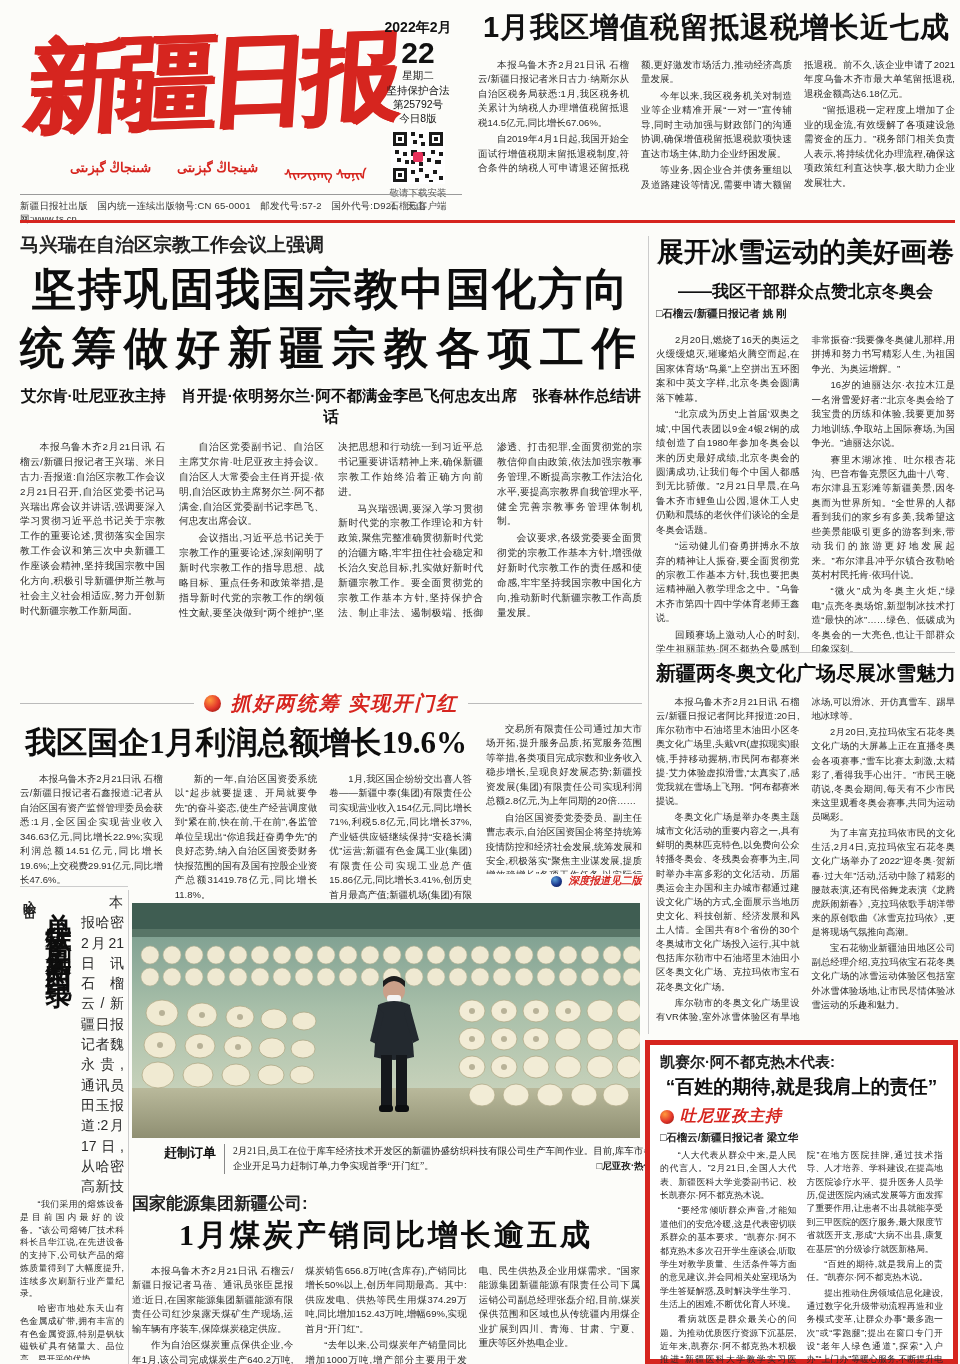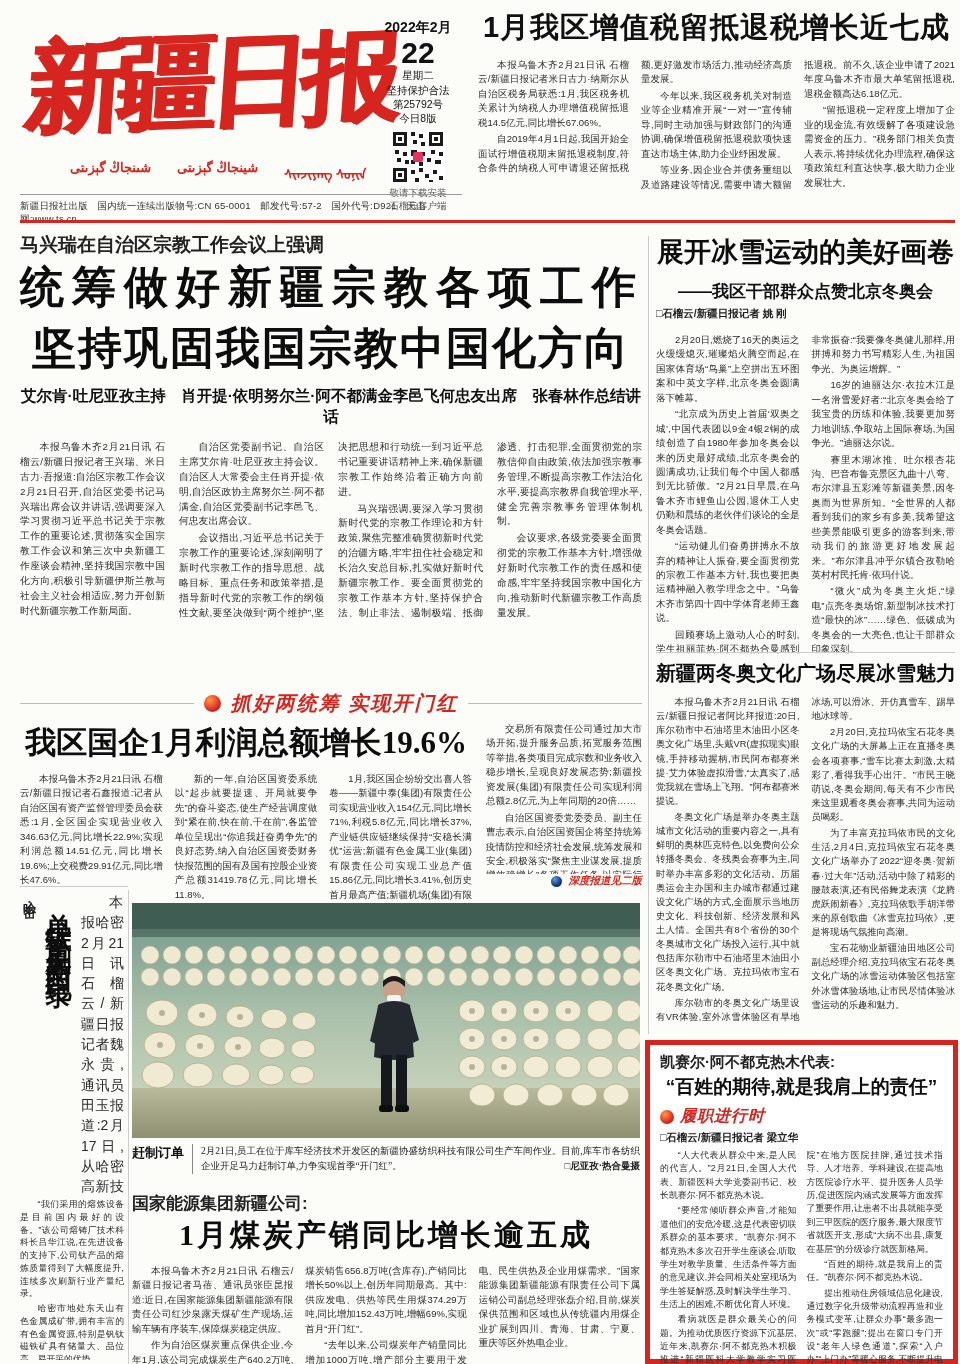--- a/index.html
+++ b/index.html
@@ -50,21 +50,21 @@
   .label-row .lab { color:#d6251f; font-weight:900; font-style:italic; font-size:16px; letter-spacing:1px; }
 
   
   .vert { writing-mode:vertical-rl; text-orientation:upright; }
   .hami-region { font-size:13px; font-weight:bold; color:#222; letter-spacing:2px; }
   .hami-title { font-size:26px; font-weight:900; color:#0d0d0d; letter-spacing:7px; }
 
   .vline { background:#ccc; width:1px; }
   .hline { background:#ccc; height:1px; }
 
-  .photo-caption { display:flex; gap:8px; align-items:flex-start; font-size:9.5px; }
+  .photo-caption { display:flex; gap:8px; align-items:flex-start; font-size:9.5px;margin-left:32px; }
   .photo-caption .cap-t { font-weight:900; font-size:13px; white-space:nowrap; color:#111; }
   .cap-div { width:1px; background:#888; align-self:stretch; }
 </style>
 </head>
 <body>
 
 <div id="paper">
 
   <div class="abs" style="left:26px; top:16px; width:350px; height:140px;">
     <div class="mast-title">新疆日报</div>
@@ -137,22 +137,22 @@
         <p>本报乌鲁木齐2月21日讯 石榴云/新疆日报记者米日古力·纳斯尔从自治区税务局获悉:1月,我区税务机关累计为纳税人办理增值税留抵退税14.5亿元,同比增长67.06%。</p>
         <p>自2019年4月1日起,我国开始全面试行增值税期末留抵退税制度,符合条件的纳税人可申请退还留抵税额,更好激发市场活力,推动经济高质量发展。</p>
         <p>今年以来,我区税务机关对制造业等企业精准开展“一对一”宣传辅导,同时主动加强与财政部门的沟通协调,确保增值税留抵退税款项快速直达市场主体,助力企业纾困发展。</p>
         <p>等业务,因企业合并债务重组以及道路建设等情况,需要申请大额留抵退税。前不久,该企业申请了2021年度乌鲁木齐市最大单笔留抵退税,退税金额高达6.18亿元。</p>
         <p>“留抵退税一定程度上增加了企业的现金流,有效缓解了各项建设急需资金的压力。”税务部门相关负责人表示,将持续优化办理流程,确保这项政策红利直达快享,极大助力企业发展壮大。</p>
       </div>
   </div>
 
   <div class="abs" style="left:20px; top:232px; width:622px;">
     <div class="kicker" style="font-size:19px;">马兴瑞在自治区宗教工作会议上强调</div>
+    <div class="h-main" style="font-size:44px; letter-spacing:2px; margin-top:2px;">坚持巩固我国宗教中国化方向</div>
     <div class="h-main" style="font-size:44px; letter-spacing:8px;">统筹做好新疆宗教各项工作</div>
-    <div class="h-main" style="font-size:44px; letter-spacing:2px; margin-top:2px;">坚持巩固我国宗教中国化方向</div>
     <div class="h-sub" style="font-size:15.5px; margin-top:8px;">艾尔肯·吐尼亚孜主持　肖开提·依明努尔兰·阿不都满金李邑飞何忠友出席　张春林作总结讲话</div>
     <div class="cols body-txt" style="column-count:4; column-gap:14px; height:212px; margin-top:12px; font-size:9.8px;">
         <p>本报乌鲁木齐2月21日讯 石榴云/新疆日报记者王兴瑞、米日古力·吾报道:自治区宗教工作会议2月21日召开,自治区党委书记马兴瑞出席会议并讲话,强调要深入学习贯彻习近平总书记关于宗教工作的重要论述,贯彻落实全国宗教工作会议和第三次中央新疆工作座谈会精神,坚持我国宗教中国化方向,积极引导新疆伊斯兰教与社会主义社会相适应,努力开创新时代新疆宗教工作新局面。</p>
         <p>自治区党委副书记、自治区主席艾尔肯·吐尼亚孜主持会议。自治区人大常委会主任肖开提·依明,自治区政协主席努尔兰·阿不都满金,自治区党委副书记李邑飞、何忠友出席会议。</p>
         <p>会议指出,习近平总书记关于宗教工作的重要论述,深刻阐明了新时代宗教工作的指导思想、战略目标、重点任务和政策举措,是指导新时代党的宗教工作的纲领性文献,要坚决做到“两个维护”,坚决把思想和行动统一到习近平总书记重要讲话精神上来,确保新疆宗教工作始终沿着正确方向前进。</p>
         <p>马兴瑞强调,要深入学习贯彻新时代党的宗教工作理论和方针政策,聚焦完整准确贯彻新时代党的治疆方略,牢牢扭住社会稳定和长治久安总目标,扎实做好新时代新疆宗教工作。要全面贯彻党的宗教工作基本方针,坚持保护合法、制止非法、遏制极端、抵御渗透、打击犯罪,全面贯彻党的宗教信仰自由政策,依法加强宗教事务管理,不断提高宗教工作法治化水平,要提高宗教界自我管理水平,健全完善宗教事务管理体制机制。</p>
         <p>会议要求,各级党委要全面贯彻党的宗教工作基本方针,增强做好新时代宗教工作的责任感和使命感,牢牢坚持我国宗教中国化方向,推动新时代新疆宗教工作高质量发展。</p>
       </div>
   </div>
 
@@ -394,21 +394,21 @@
         <p>作为自治区煤炭重点保供企业,今年1月,该公司完成煤炭生产640.2万吨,煤炭销售656.8万吨(含库存),产销同比增长50%以上,创历年同期最高。其中:供应发电、供热等民生用煤374.29万吨,同比增加152.43万吨,增幅69%,实现首月“开门红”。</p>
         <p>“去年以来,公司煤炭年产销量同比增加1000万吨,增产部分主要用于发电、民生供热及企业用煤需求。”国家能源集团新疆能源有限责任公司下属运销公司副总经理张磊介绍,目前,煤炭保供范围和区域也从传统疆内用煤企业扩展到四川、青海、甘肃、宁夏、重庆等区外热电企业。</p>
       </div>
   </div>
 
   <div class="abs deputy" style="left:645px; top:1040px; width:313px; height:324px;">
     <div class="kicker" style="font-size:15px;">凯赛尔·阿不都克热木代表:</div>
     <div class="h-main" style="font-size:19px; letter-spacing:0; margin-top:2px;">“百姓的期待,就是我肩上的责任”</div>
     <div class="label-row">
       <span class="sphere" style="width:14px; height:14px;"></span>
-      <span class="lab">履职进行时</span>
+      <span class="lab">吐尼亚孜主持</span>
     </div>
     <div class="byline">□石榴云/新疆日报记者 梁立华</div>
     <div class="cols" style="column-count:2; column-gap:10px; font-size:8.9px; line-height:1.5; color:#2b2b2b; height:226px;">
         <p>“人大代表从群众中来,是人民的代言人。”2月21日,全国人大代表、新疆医科大学党委副书记、校长凯赛尔·阿不都克热木说。</p>
         <p>“要经常倾听群众声音,才能知道他们的安危冷暖,这是代表密切联系群众的基本要求。”凯赛尔·阿不都克热木多次召开学生座谈会,听取学生对教学质量、生活条件等方面的意见建议,并会同相关处室现场为学生答疑解惑,及时解决学生学习、生活上的困难,不断优化育人环境。</p>
         <p>看病就医是群众最关心的问题。为推动优质医疗资源下沉基层,近年来,凯赛尔·阿不都克热木积极推进“新疆医科大学教学实习医院”在地方医院挂牌,通过技术指导、人才培养、学科建设,在提高地方医院诊疗水平、提升医务人员学历,促进医院内涵式发展等方面发挥了重要作用,让患者不出县就能享受到三甲医院的医疗服务,最大限度节省就医开支,形成“大病不出县,康复在基层”的分级诊疗就医新格局。</p>
         <p>“百姓的期待,就是我肩上的责任。”凯赛尔·阿不都克热木说。</p>
         <p>提出推动住房领域信息化建设,通过数字化升级带动流程再造和业务模式变革,让群众办事“最多跑一次”或“零跑腿”;提出在窗口专门开设“老年人绿色通道”,探索“入户办”“上门办”等暖心服务,不断提升电话预约服务质量,为群众提供便利化服务……履职过程中,凯赛尔·阿不都克热木积极回应群众关切,从不断提高医学教育质量、医疗卫生水平出发,提出了许多切实可行的建议。</p>
       </div>
   </div>

